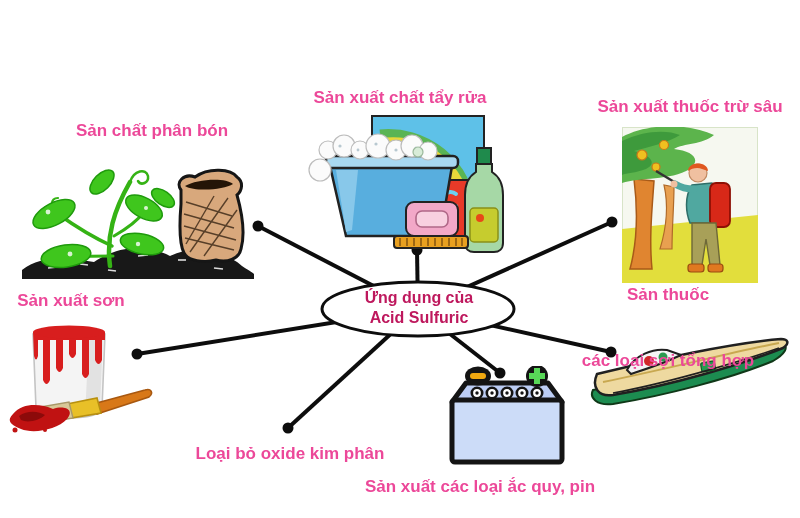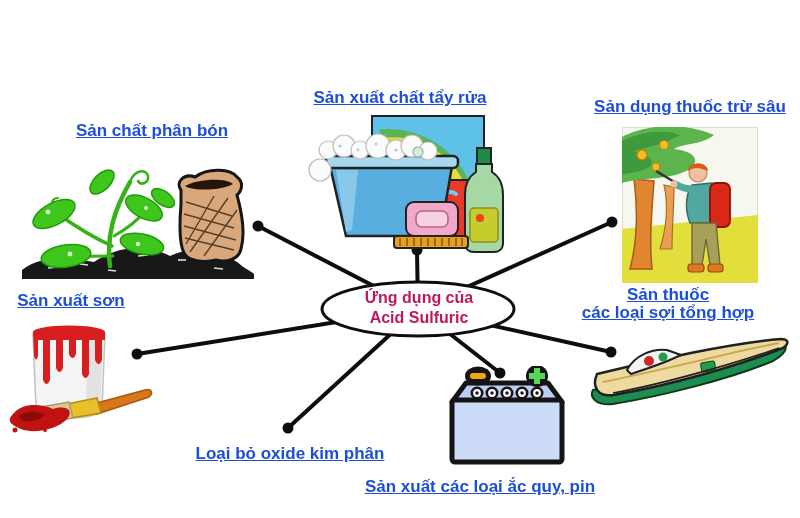--- a/index.html
+++ b/index.html
@@ -1,21 +1,21 @@
 <!DOCTYPE html>
 <html><head>
 <meta charset="utf-8">
 <style>
   html,body{margin:0;padding:0;background:#ffffff;}
   .canvas{position:relative;width:800px;height:518px;background:#ffffff;overflow:hidden;
           font-family:"Liberation Sans",sans-serif;}
   .spokes{position:absolute;left:0;top:0;z-index:1;}
   .illus{position:absolute;z-index:2;}
   .lbl{position:absolute;z-index:3;transform:translateX(-50%);white-space:nowrap;
-       font:700 17px "Liberation Sans",sans-serif;color:#1d4ed8;text-align:center;text-decoration:underline;}
+       font:700 17px "Liberation Sans",sans-serif;color:#ec4899;text-align:center;}
   .lbl2{line-height:1.08;}
   .center-label{position:absolute;z-index:3;left:323px;top:288px;width:192px;text-align:center;
        font:700 16px "Liberation Sans",sans-serif;color:#be185d;line-height:1.25;}
   .center-label span{display:block;}
 </style>
 </head>
 <body>
 
 <div class="canvas">
 
@@ -256,27 +256,27 @@
         <circle cx="91" cy="10" r="11" fill="#141414"></circle>
         <path d="M88,2 h6 v5 h5 v6 h-5 v5 h-6 v-5 h-5 v-6 h5 Z" fill="#58d858"></path>
       </g>
     </g>
   </svg>
 
   <div class="lbl" style="left:152px;top:121px;">Sản chất phân bón</div>
 
   <div class="lbl" style="left:400px;top:88px;">Sản xuất chất tẩy rửa</div>
 
-  <div class="lbl" style="left:690px;top:97px;">Sản dụng thuốc trừ sâu</div>
+  <div class="lbl" style="left:690px;top:97px;">Sản xuất thuốc trừ sâu</div>
 
   <div class="lbl" style="left:71px;top:291px;">Sản xuất sơn</div>
 
   <div class="lbl lbl2" style="left:668px;top:286px;">
     <span style="display:block;">Sản thuốc</span>
-    <span style="display:block;">các loại sợi tổng hợp</span>
+    <span style="display:block;margin-top:48px;">các loại sợi tổng hợp</span>
   </div>
 
   <div class="lbl" style="left:290px;top:444px;">Loại bỏ oxide kim phân</div>
 
   <div class="lbl" style="left:480px;top:477px;">Sản xuất các loại ắc quy, pin</div>
 
   <div class="center-label">
     <span>Ứng dụng của</span>
     <span>Acid Sulfuric</span>
   </div>

